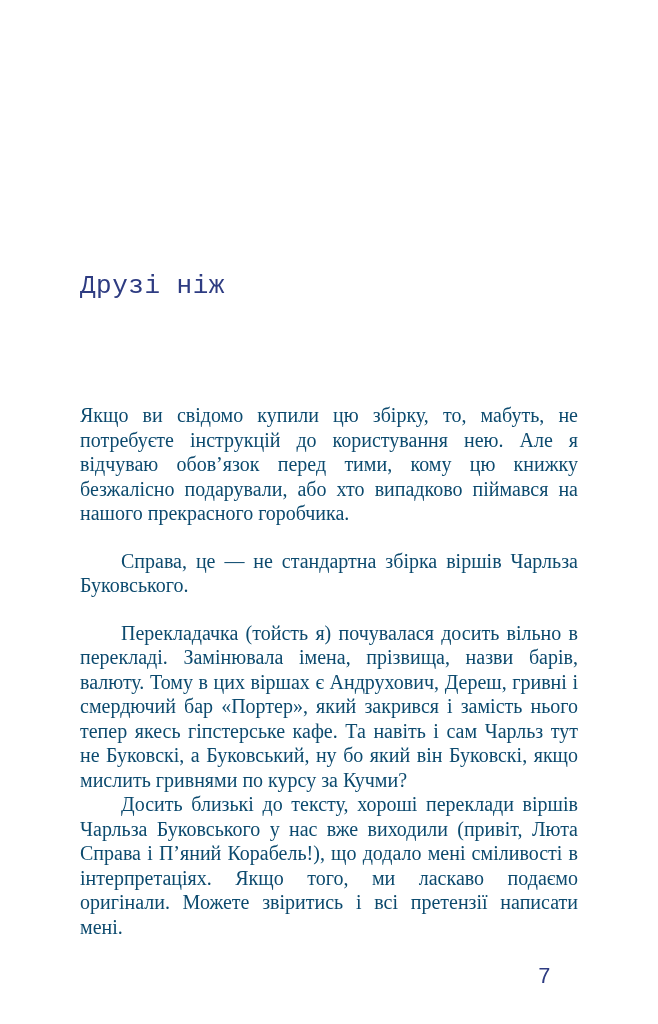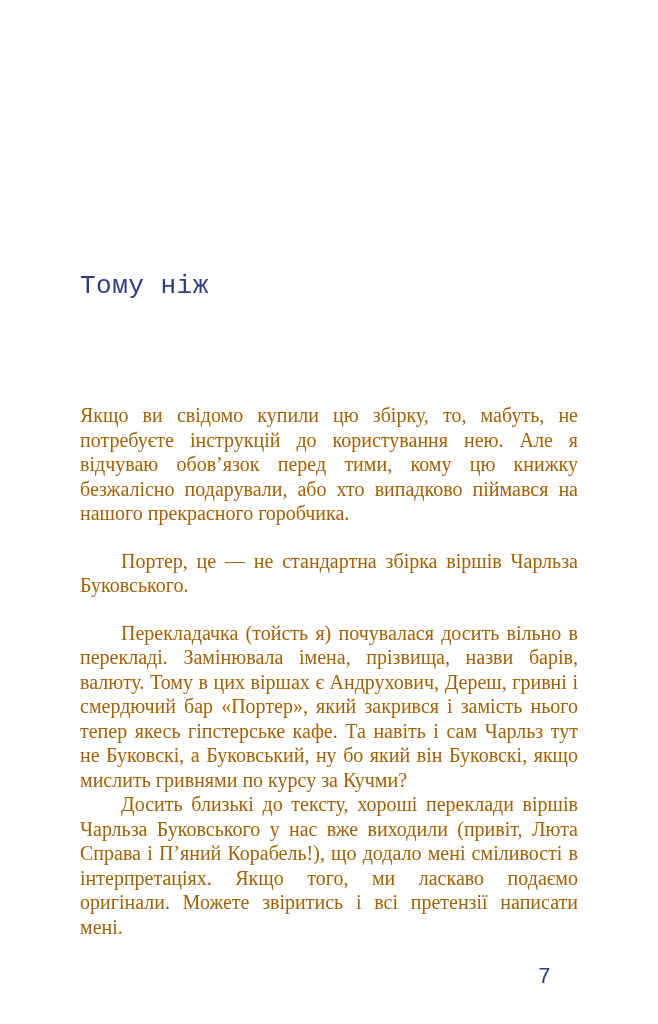--- a/index.html
+++ b/index.html
@@ -26,21 +26,21 @@
     color: #2e3c82;
   }
   .content {
     margin-top: 101px;
   }
   .content p {
     margin: 0;
     font-family: "Liberation Serif", "DejaVu Serif", serif;
     font-size: 20px;
     line-height: 24.5px;
-    color: #a16207;
+    color: #0c4a6e;
     text-align: justify;
   }
   .content p.indent {
     text-indent: 41px;
   }
   .content p.gap {
     margin-top: 23px;
   }
   .page-footer {
     margin-top: 27px;
@@ -52,25 +52,25 @@
     font-family: "Liberation Mono", "DejaVu Sans Mono", monospace;
     font-size: 22px;
     line-height: 24px;
     color: #2e3c82;
   }
 </style>
 </head>
 <body>
 
 <div class="book-page">
-  <h1 class="chapter-heading">Тому ніж</h1>
+  <h1 class="chapter-heading">Друзі ніж</h1>
 
   <div class="content">
     <p class="para">Якщо ви свідомо купили цю збірку, то, мабуть, не потребуєте інструкцій до користування нею. Але я відчуваю обов’язок перед тими, кому цю книжку безжалісно подарували, або хто випадково піймався на нашого прекрасного горобчика.</p>
-    <p class="para indent gap">Портер, це — не стандартна збірка віршів Чарльза Буковського.</p>
+    <p class="para indent gap">Справа, це — не стандартна збірка віршів Чарльза Буковського.</p>
     <p class="para indent gap">Перекладачка (тойсть я) почувалася досить вільно в перекладі. Замінювала імена, прізвища, назви барів, валюту. Тому в цих віршах є Андрухович, Дереш, гривні і смердючий бар «Портер», який закрився і замість нього тепер якесь гіпстерське кафе. Та навіть і сам Чарльз тут не Буковскі, а Буковський, ну бо який він Буковскі, якщо мислить гривнями по курсу за Кучми?</p>
     <p class="para indent">Досить близькі до тексту, хороші переклади віршів Чарльза Буковського у нас вже виходили (привіт, Люта Справа і П’яний Корабель!), що додало мені сміливості в інтерпретаціях. Якщо того, ми ласкаво подаємо оригінали. Можете звіритись і всі претензії написати мені.</p>
   </div>
 
   <div class="page-footer">
     <span class="page-number">7</span>
   </div>
 </div>
 
 </body></html>

